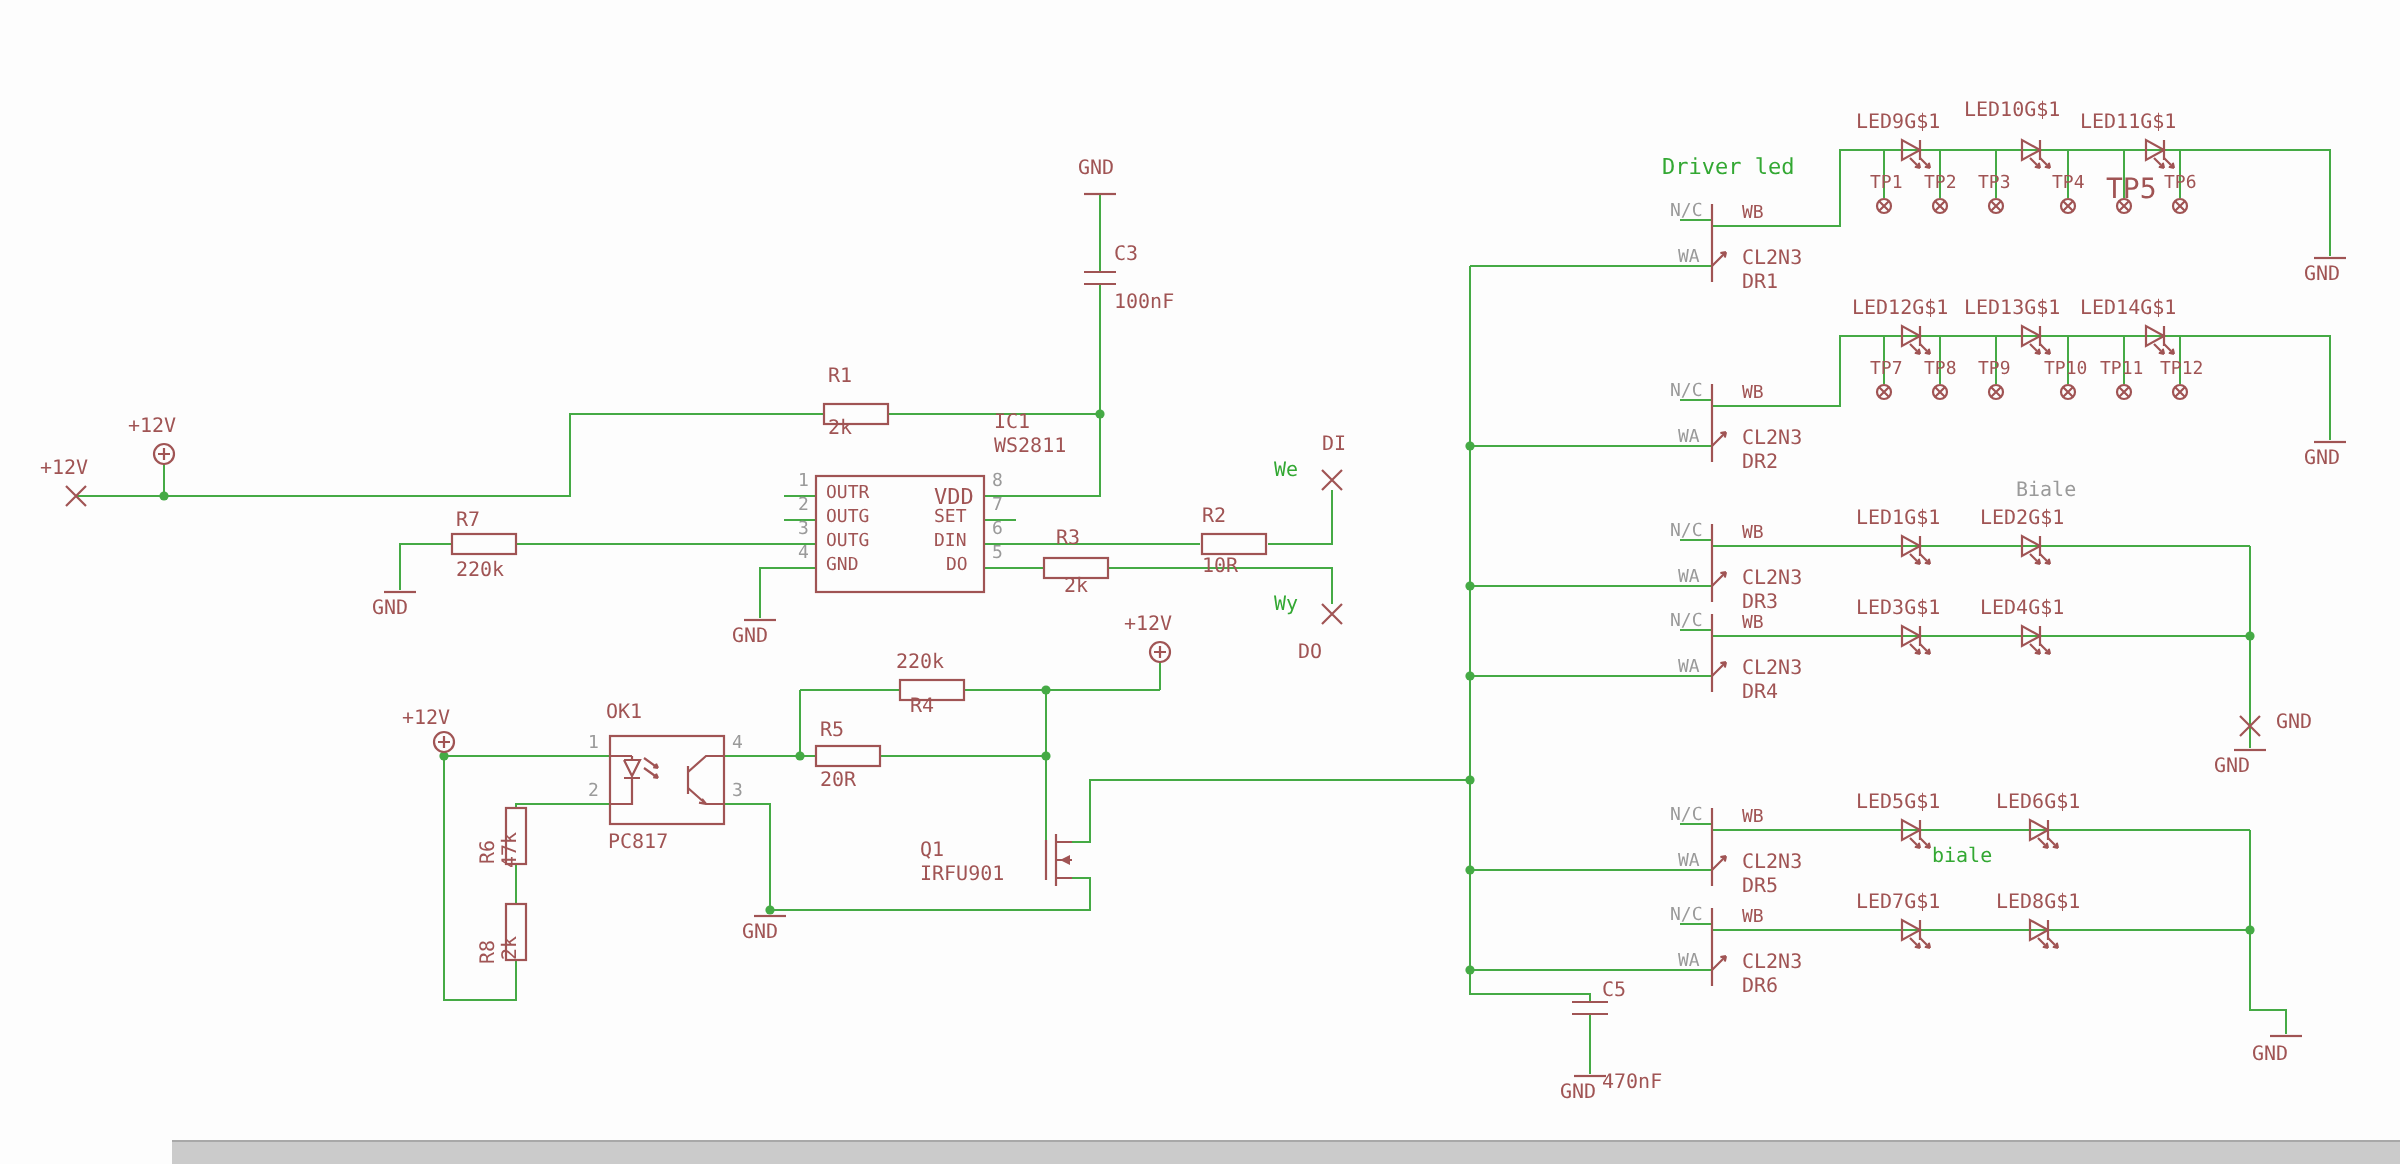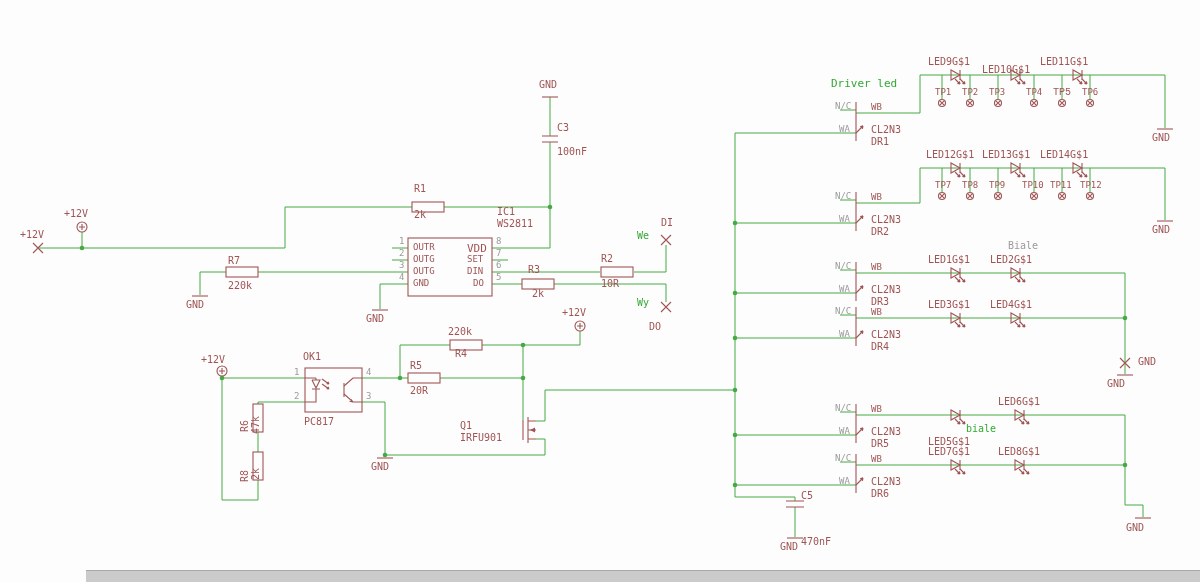--- a/index.html
+++ b/index.html
@@ -287,47 +287,47 @@
       <span class="lbl c-sym" style="left: 871px; top: 405px; font-size: 9px;">WB</span>
       <span class="lbl c-gray" style="left: 839px; top: 427px; font-size: 9px;">WA</span>
       <span class="lbl c-sym" style="left: 871px; top: 427px;">CL2N3</span>
       <span class="lbl c-sym" style="left: 871px; top: 439px;">DR5</span>
       <span class="lbl c-gray" style="left: 835px; top: 454px; font-size: 9px;">N/C</span>
       <span class="lbl c-sym" style="left: 871px; top: 455px; font-size: 9px;">WB</span>
       <span class="lbl c-gray" style="left: 839px; top: 477px; font-size: 9px;">WA</span>
       <span class="lbl c-sym" style="left: 871px; top: 477px;">CL2N3</span>
       <span class="lbl c-sym" style="left: 871px; top: 489px;">DR6</span>
       <span class="lbl c-sym" style="left: 928px; top: 57px; text-align: center;">LED9G$1</span>
-      <span class="lbl c-sym" style="left: 982px; top: 65px; text-align: right;">LED10G$1</span>
+      <span class="lbl c-sym" style="left: 982px; top: 51px; text-align: right;">LED10G$1</span>
       <span class="lbl c-sym" style="left: 1040px; top: 57px;">LED11G$1</span>
       <span class="lbl c-sym" style="left: 935px; top: 88px; font-size: 9px;">TP1</span>
       <span class="lbl c-sym" style="left: 962px; top: 88px; font-size: 9px;">TP2</span>
       <span class="lbl c-sym" style="left: 989px; top: 88px; font-size: 9px;">TP3</span>
       <span class="lbl c-sym" style="left: 1026px; top: 88px; font-size: 9px;">TP4</span>
-      <span class="lbl c-sym" style="left: 1053px; top: 88px; font-size: 10px; font-family: Liberation Mono, monospace;">TP5</span>
+      <span class="lbl c-sym" style="left: 1053px; top: 88px; font-size: 14px;">TP5</span>
       <span class="lbl c-sym" style="left: 1082px; top: 88px; font-size: 9px;">TP6</span>
       <span class="lbl c-sym" style="left: 1152px; top: 133px;">GND</span>
       <span class="lbl c-sym" style="left: 926px; top: 150px;">LED12G$1</span>
       <span class="lbl c-sym" style="left: 982px; top: 150px;">LED13G$1</span>
       <span class="lbl c-sym" style="left: 1040px; top: 150px;">LED14G$1</span>
       <span class="lbl c-sym" style="left: 935px; top: 181px; font-size: 9px;">TP7</span>
       <span class="lbl c-sym" style="left: 962px; top: 181px; font-size: 9px;">TP8</span>
       <span class="lbl c-sym" style="left: 989px; top: 181px; font-size: 9px;">TP9</span>
       <span class="lbl c-sym" style="left: 1022px; top: 181px; font-size: 9px;">TP10</span>
       <span class="lbl c-sym" style="left: 1050px; top: 181px; font-size: 9px;">TP11</span>
       <span class="lbl c-sym" style="left: 1080px; top: 181px; font-size: 9px;">TP12</span>
       <span class="lbl c-sym" style="left: 1152px; top: 225px;">GND</span>
       <span class="lbl c-gray" style="left: 1008px; top: 241px;">Biale</span>
       <span class="lbl c-sym" style="left: 928px; top: 255px;">LED1G$1</span>
       <span class="lbl c-sym" style="left: 990px; top: 255px;">LED2G$1</span>
       <span class="lbl c-sym" style="left: 928px; top: 300px;">LED3G$1</span>
       <span class="lbl c-sym" style="left: 990px; top: 300px;">LED4G$1</span>
       <span class="lbl c-sym" style="left: 1138px; top: 357px;">GND</span>
       <span class="lbl c-sym" style="left: 1107px; top: 379px;">GND</span>
-      <span class="lbl c-sym" style="left: 928px; top: 397px; margin-top: 40px;">LED5G$1</span>
+      <span class="lbl c-sym" style="left: 928px; top: 397px;">LED5G$1</span>
       <span class="lbl c-sym" style="left: 998px; top: 397px;">LED6G$1</span>
       <span class="lbl c-grn" style="left: 966px; top: 424px;">biale</span>
       <span class="lbl c-sym" style="left: 928px; top: 447px;">LED7G$1</span>
       <span class="lbl c-sym" style="left: 998px; top: 447px;">LED8G$1</span>
       <span class="lbl c-sym" style="left: 1126px; top: 523px;">GND</span>
     </div>
 
   <div id="scrollbar"></div>
 </div>
 

